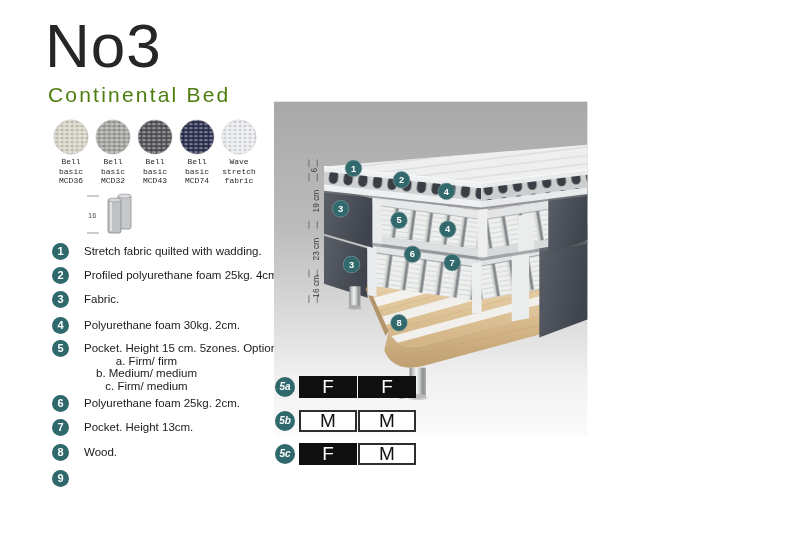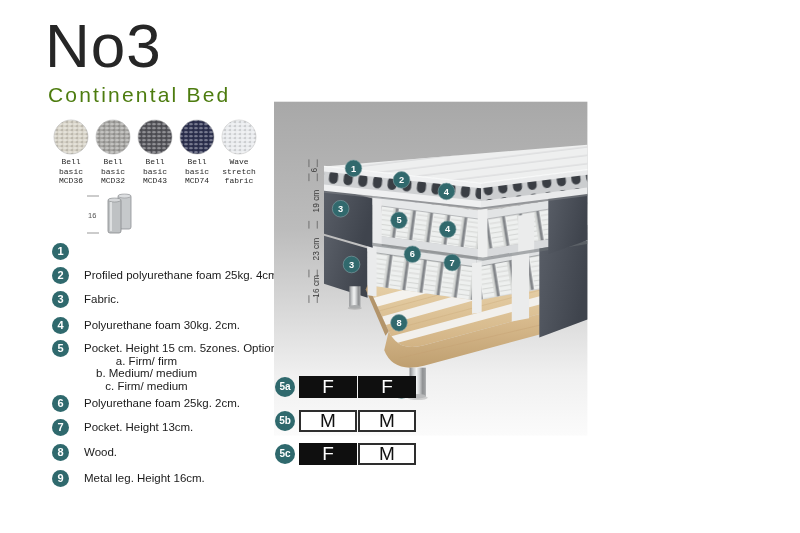--- a/index.html
+++ b/index.html
@@ -17,21 +17,21 @@
   .legicon{left:52px;top:189px;margin-left:32px;}
   .legend-item{position:absolute;left:52px;display:flex;align-items:flex-start;}
   .lnum{flex:0 0 17px;width:17px;height:17px;border-radius:50%;background:#2f696d;color:#fff;
         font-size:11px;font-weight:bold;line-height:17px;text-align:center;margin-right:15px;}
   .ltext{font-size:11.5px;line-height:17px;color:#1b1b1b;white-space:nowrap;}
   .lopts{left:96px;top:355px;font-size:11.5px;color:#1b1b1b;text-align:center;}
   .lopts div{height:12.4px;line-height:12.4px;}
   
   .firm-row{position:absolute;display:flex;align-items:center;height:22px;}
   .fid{width:20px;height:20px;border-radius:50%;background:#2f696d;color:#fff;font-size:10px;
-       font-weight:bold;text-align:center;line-height:20px;margin-right:4px;}
+       font-weight:bold;text-align:center;line-height:20px;margin-right:4px;font-style:italic;}
   .fcell{width:58px;height:22px;display:flex;align-items:center;justify-content:center;
          font-size:19px;box-sizing:border-box;margin-right:1px;color:#111;}
   .fcell[data-variant="dark"]{background:#0f0f0f;color:#fff;border:1px solid #0f0f0f;}
   .fcell[data-variant="light"]{background:#fff;color:#111;border:2px solid #2e2e2e;}
   .footer{left:695px;top:494px;width:60px;text-align:center;font-size:11.5px;color:#333;}
   svg{font-family:"Liberation Sans",sans-serif;}
 </style>
 </head>
 <body>
 
@@ -86,20 +86,21 @@
       <rect x="34" y="6" width="13" height="34" rx="2" fill="#c6c9cb" stroke="#8e9194" stroke-width="0.8"></rect>
       <ellipse cx="40.5" cy="7" rx="6.5" ry="2" fill="#dcdee0" stroke="#8e9194" stroke-width="0.6"></ellipse>
       <rect x="24" y="10" width="13" height="34" rx="2" fill="#bfc2c4" stroke="#86898c" stroke-width="0.8"></rect>
       <ellipse cx="30.5" cy="11" rx="6.5" ry="2" fill="#d6d8da" stroke="#86898c" stroke-width="0.6"></ellipse>
       <line x1="27" y1="13" x2="27" y2="42" stroke="#e8eaeb" stroke-width="1.5"></line>
     </svg>
   </div>
 
   <div class="legend-item" style="top:242.5px">
     <span class="lnum">1</span>
+    <span class="ltext">Stretch fabric quilted with wadding.</span>
   </div>
   <div class="legend-item" style="top:266.5px">
     <span class="lnum">2</span>
     <span class="ltext">Profiled polyurethane foam 25kg. 4cm.</span>
   </div>
   <div class="legend-item" style="top:290.5px">
     <span class="lnum">3</span>
     <span class="ltext">Fabric.</span>
   </div>
   <div class="legend-item" style="top:316.5px">
@@ -122,21 +123,20 @@
   <div class="legend-item" style="top:418.5px">
     <span class="lnum">7</span>
     <span class="ltext">Pocket. Height 13cm.</span>
   </div>
   <div class="legend-item" style="top:443.5px">
     <span class="lnum">8</span>
     <span class="ltext">Wood.</span>
   </div>
   <div class="legend-item" style="top:469.5px">
     <span class="lnum">9</span>
-    <span class="ltext">Metal leg. Height 16cm.</span>
   </div>
 
   <svg class="abs" style="left:274px;top:12px" width="489" height="521" viewBox="274 12 763 533">
 
     <defs>
       <linearGradient id="panelGrad" x1="0" y1="0" x2="0" y2="1">
         <stop offset="0" stop-color="#a8a8a8"></stop>
           <stop offset="0.38" stop-color="#bcbcbc"></stop>
         <stop offset="0.62" stop-color="#d8d8d8"></stop>
           <stop offset="0.82" stop-color="#f0f0f0"></stop>

